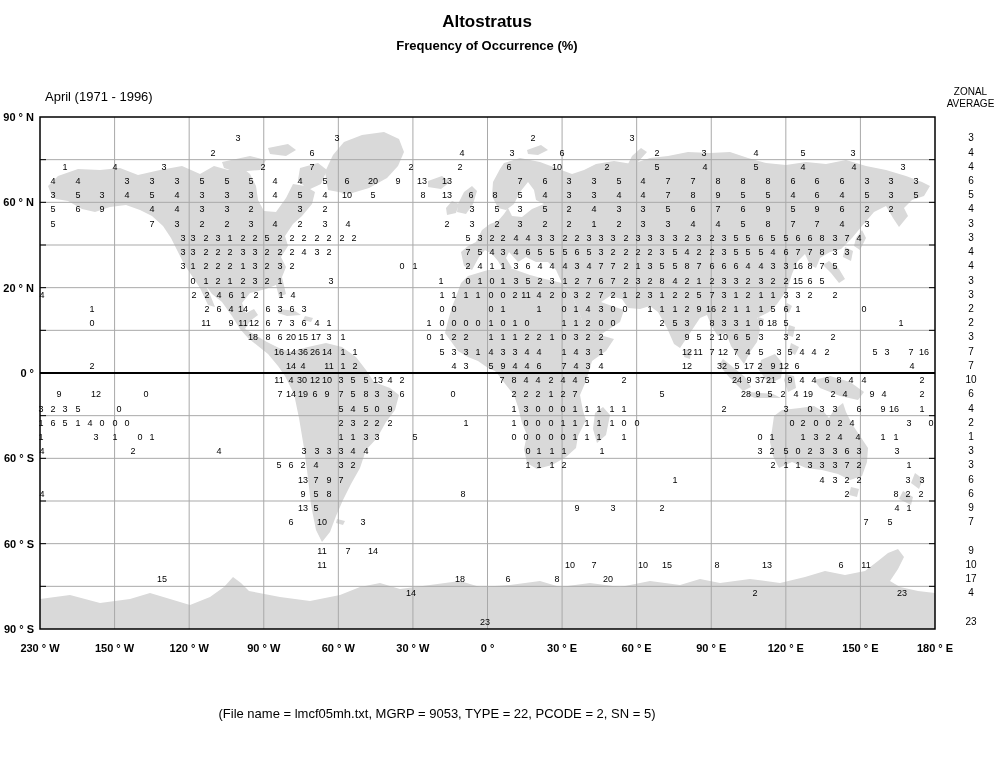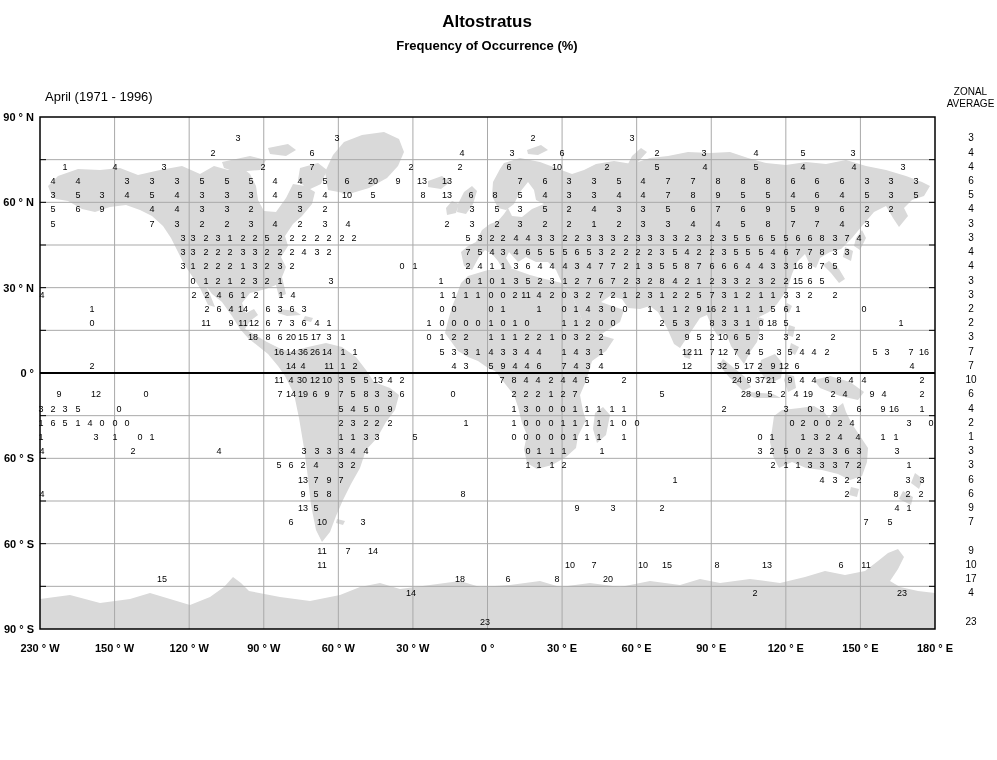--- a/index.html
+++ b/index.html
@@ -951,21 +951,22 @@
       <span class="xt" style="left: 412.917px;">30 ° W</span>
       <span class="xt" style="left: 487.5px;">0 °</span>
       <span class="xt" style="left: 562.083px;">30 ° E</span>
       <span class="xt" style="left: 636.667px;">60 ° E</span>
       <span class="xt" style="left: 711.25px;">90 ° E</span>
       <span class="xt" style="left: 785.833px;">120 ° E</span>
       <span class="xt" style="left: 860.417px;">150 ° E</span>
       <span class="xt" style="left: 935px;">180 ° E</span>
       <span class="yt" style="top: 112px;">90 ° N</span>
       <span class="yt" style="top: 197.333px;">60 ° N</span>
-      <span class="yt" style="top: 282.667px;">30 ° N</span>
+      <span class="yt" style="top: 282.667px;">20 ° N</span>
       <span class="yt" style="top: 368px;">0 °</span>
       <span class="yt" style="top: 453.333px;">60 ° S</span>
       <span class="yt" style="top: 538.667px;">60 ° S</span>
       <span class="yt" style="top: 624px;">90 ° S</span>
     </div>
 
+  <div class="abs footnote">(File name = lmcf05mh.txt, MGRP = 9053, TYPE = 22, PCODE = 2, SN = 5)</div>
 
 </div>
 
 </body></html>

